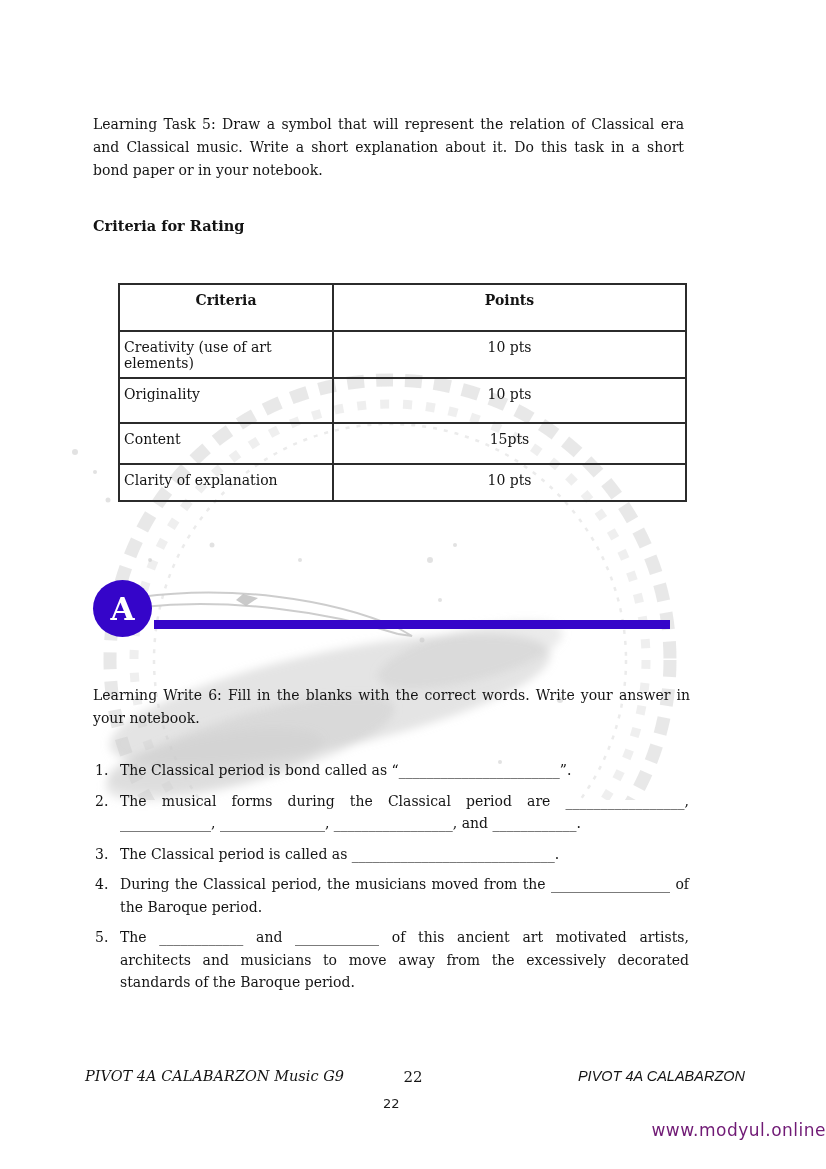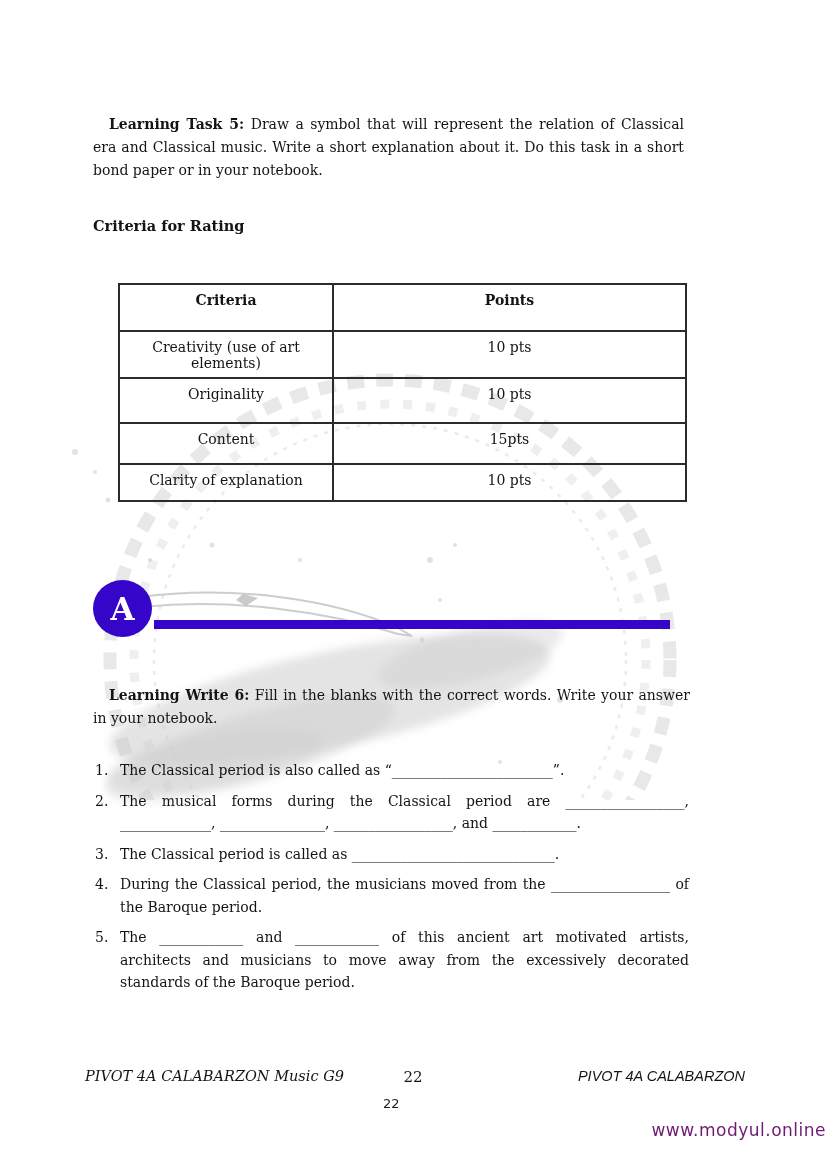--- a/index.html
+++ b/index.html
@@ -4,35 +4,35 @@
 <style>
   html,body { margin:0; padding:0; background:#ffffff; }
   .page {
     position:relative; width:826px; height:1169px; background:#ffffff;
     font-family:"DejaVu Serif", serif; color:#141414; overflow:hidden;
   }
   .wm-svg { position:absolute; left:0; top:0; width:826px; height:1169px; z-index:0; }
   .layer { position:absolute; z-index:1; }
 
   .task-para { text-align:justify; font-size:14px; line-height:23px; }
-  .task-label { font-weight:bold;margin-left:16px; }
+  .task-label { font-weight:normal; }
 
   .criteria-heading { font-weight:bold; font-size:14.5px;text-align:right; }
 
   table.rating {
     position:absolute; left:118px; top:283px; width:567px; z-index:1;
     border-collapse:collapse; table-layout:fixed; font-size:14px; background:transparent;
   }
   table.rating th, table.rating td {
     border:2px solid #2b2b2b; vertical-align:top; padding:7px 4px 0 4px;
   }
   table.rating col.c1 { width:214px; }
   table.rating col.c2 { width:353px; }
   table.rating th { font-weight:bold; text-align:center; }
-  td.crit { text-align:center; padding-left:7px; }
+  td.crit { text-align:left; padding-left:7px; }
   td.pts  { text-align:center; padding-right:55px; }
   tr.h-head  { height:47px; }
   tr.h-row1  { height:47px; }
   tr.h-row2  { height:45px;padding-left:35px; }
   tr.h-row3  { height:41px;padding-left:40px; }
   tr.h-row4  { height:37px; }
   tr.h-row5  { height:37px; }
 
   .badge {
     position:absolute; left:93px; top:580px; width:59px; height:57px; z-index:1;
@@ -145,21 +145,21 @@
   <div class="rule"></div>
 
   <p class="layer task-para" style="left:93px; top:670px; width:597px;">
     <span class="task-label">Learning Write 6:</span>
     <span>Fill in the blanks with the correct words.  Write your answer in your notebook.</span>
   </p>
 
   <div class="qlist">
     <div class="qitem">
       <span class="qnum">1.</span>
-      <span class="qtext">The Classical period is also called as “_______________________”.</span>
+      <span class="qtext">The Classical period is bond called as “_______________________”.</span>
     </div>
     <div class="qitem">
       <span class="qnum">2.</span>
       <span class="qtext">The musical forms during the Classical period are _________________, _____________, _______________, _________________, and ____________.</span>
     </div>
     <div class="qitem">
       <span class="qnum">3.</span>
       <span class="qtext">The Classical period is called as _____________________________.</span>
     </div>
     <div class="qitem">

